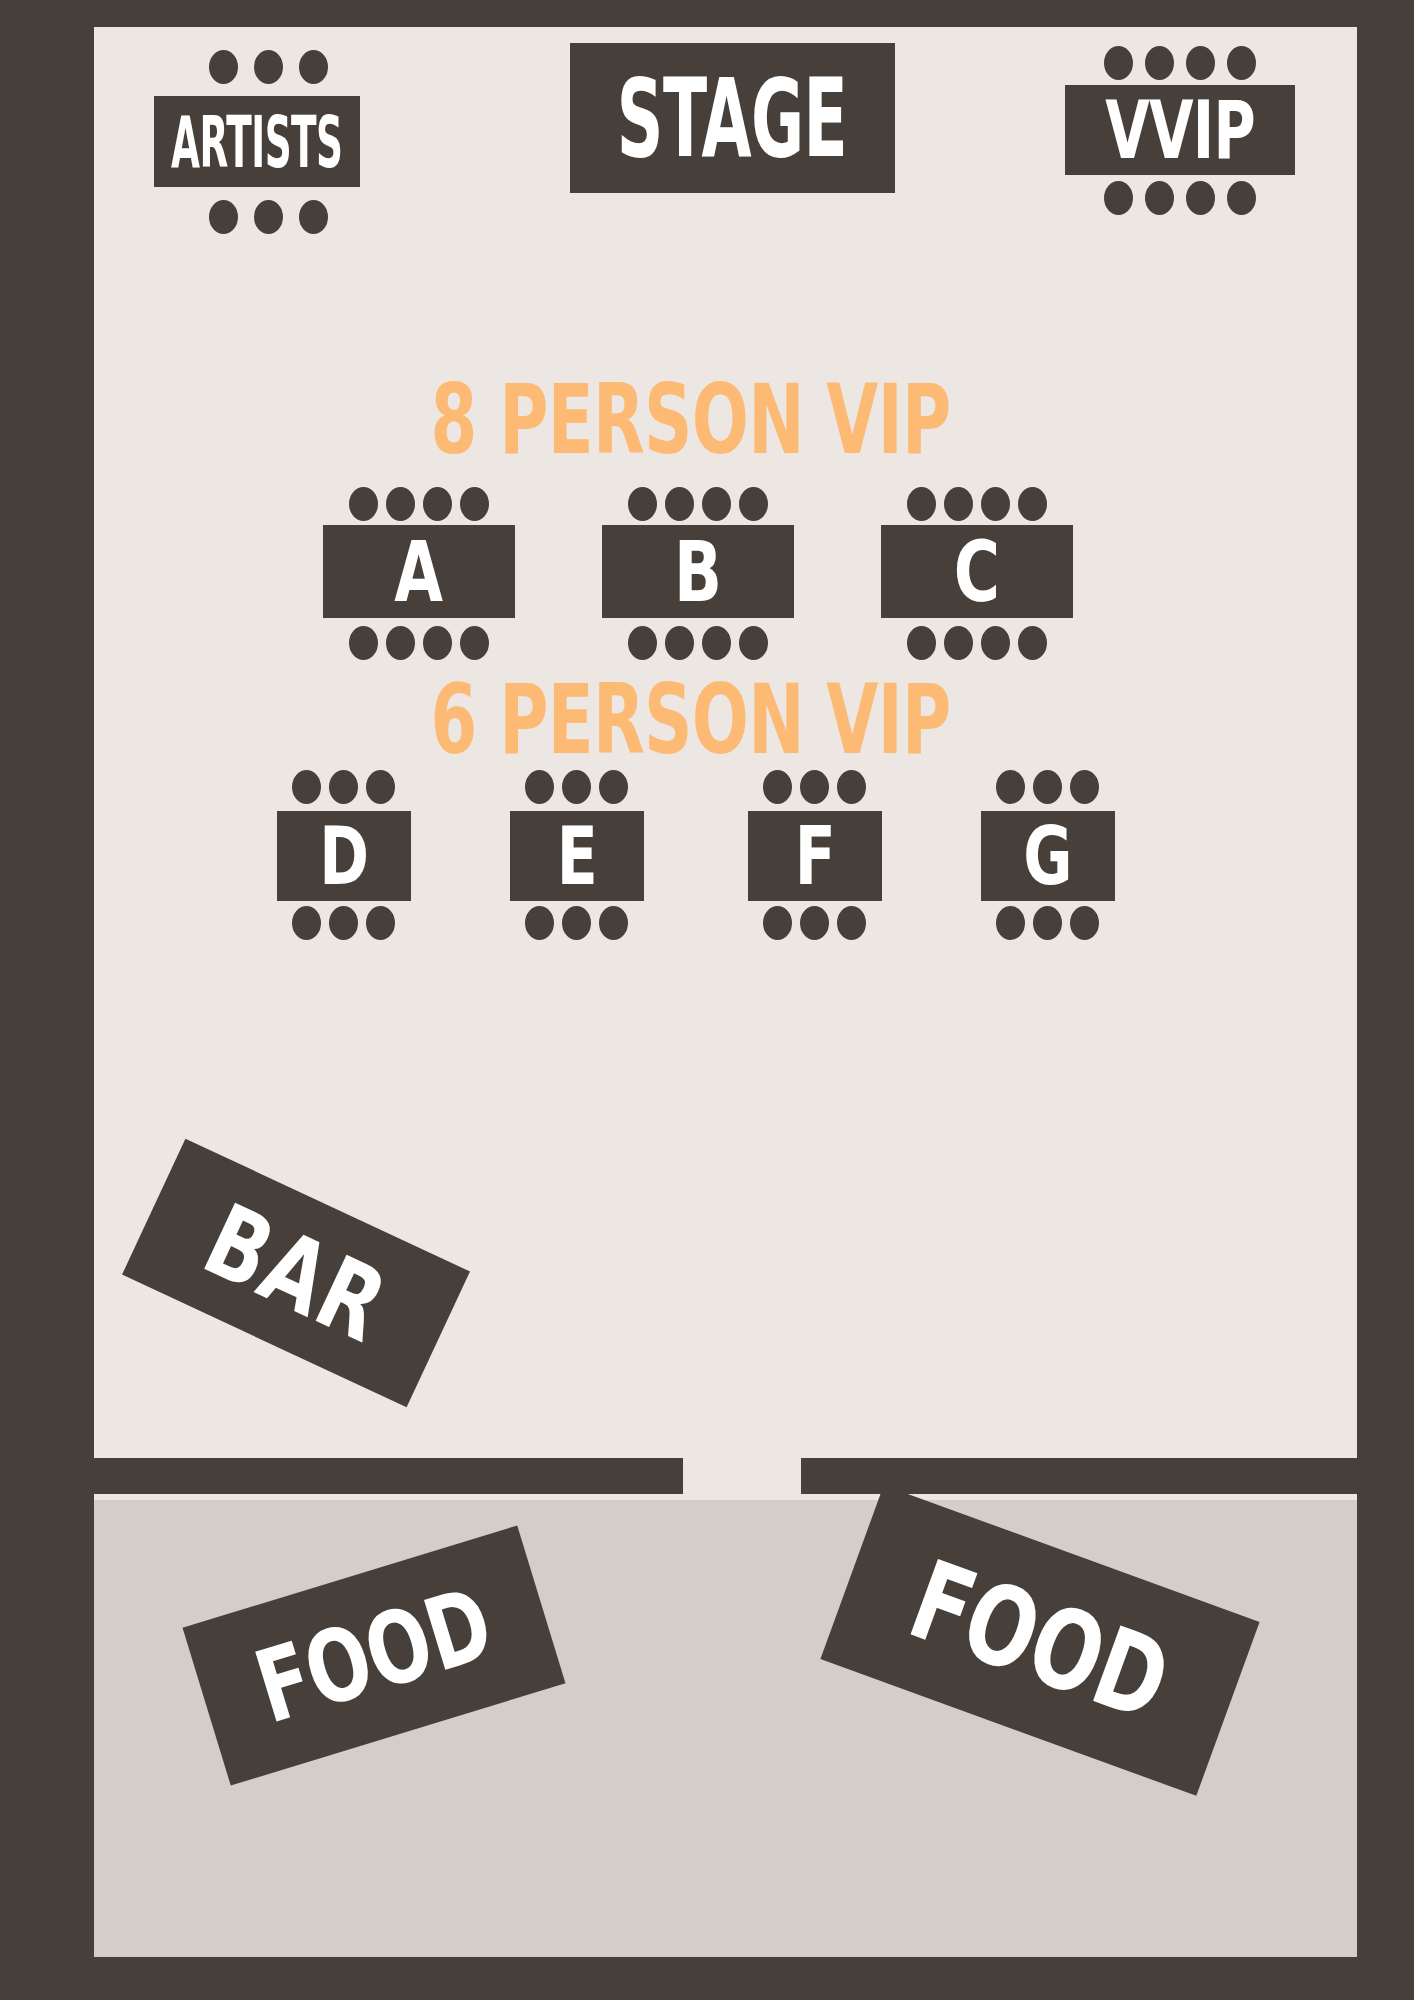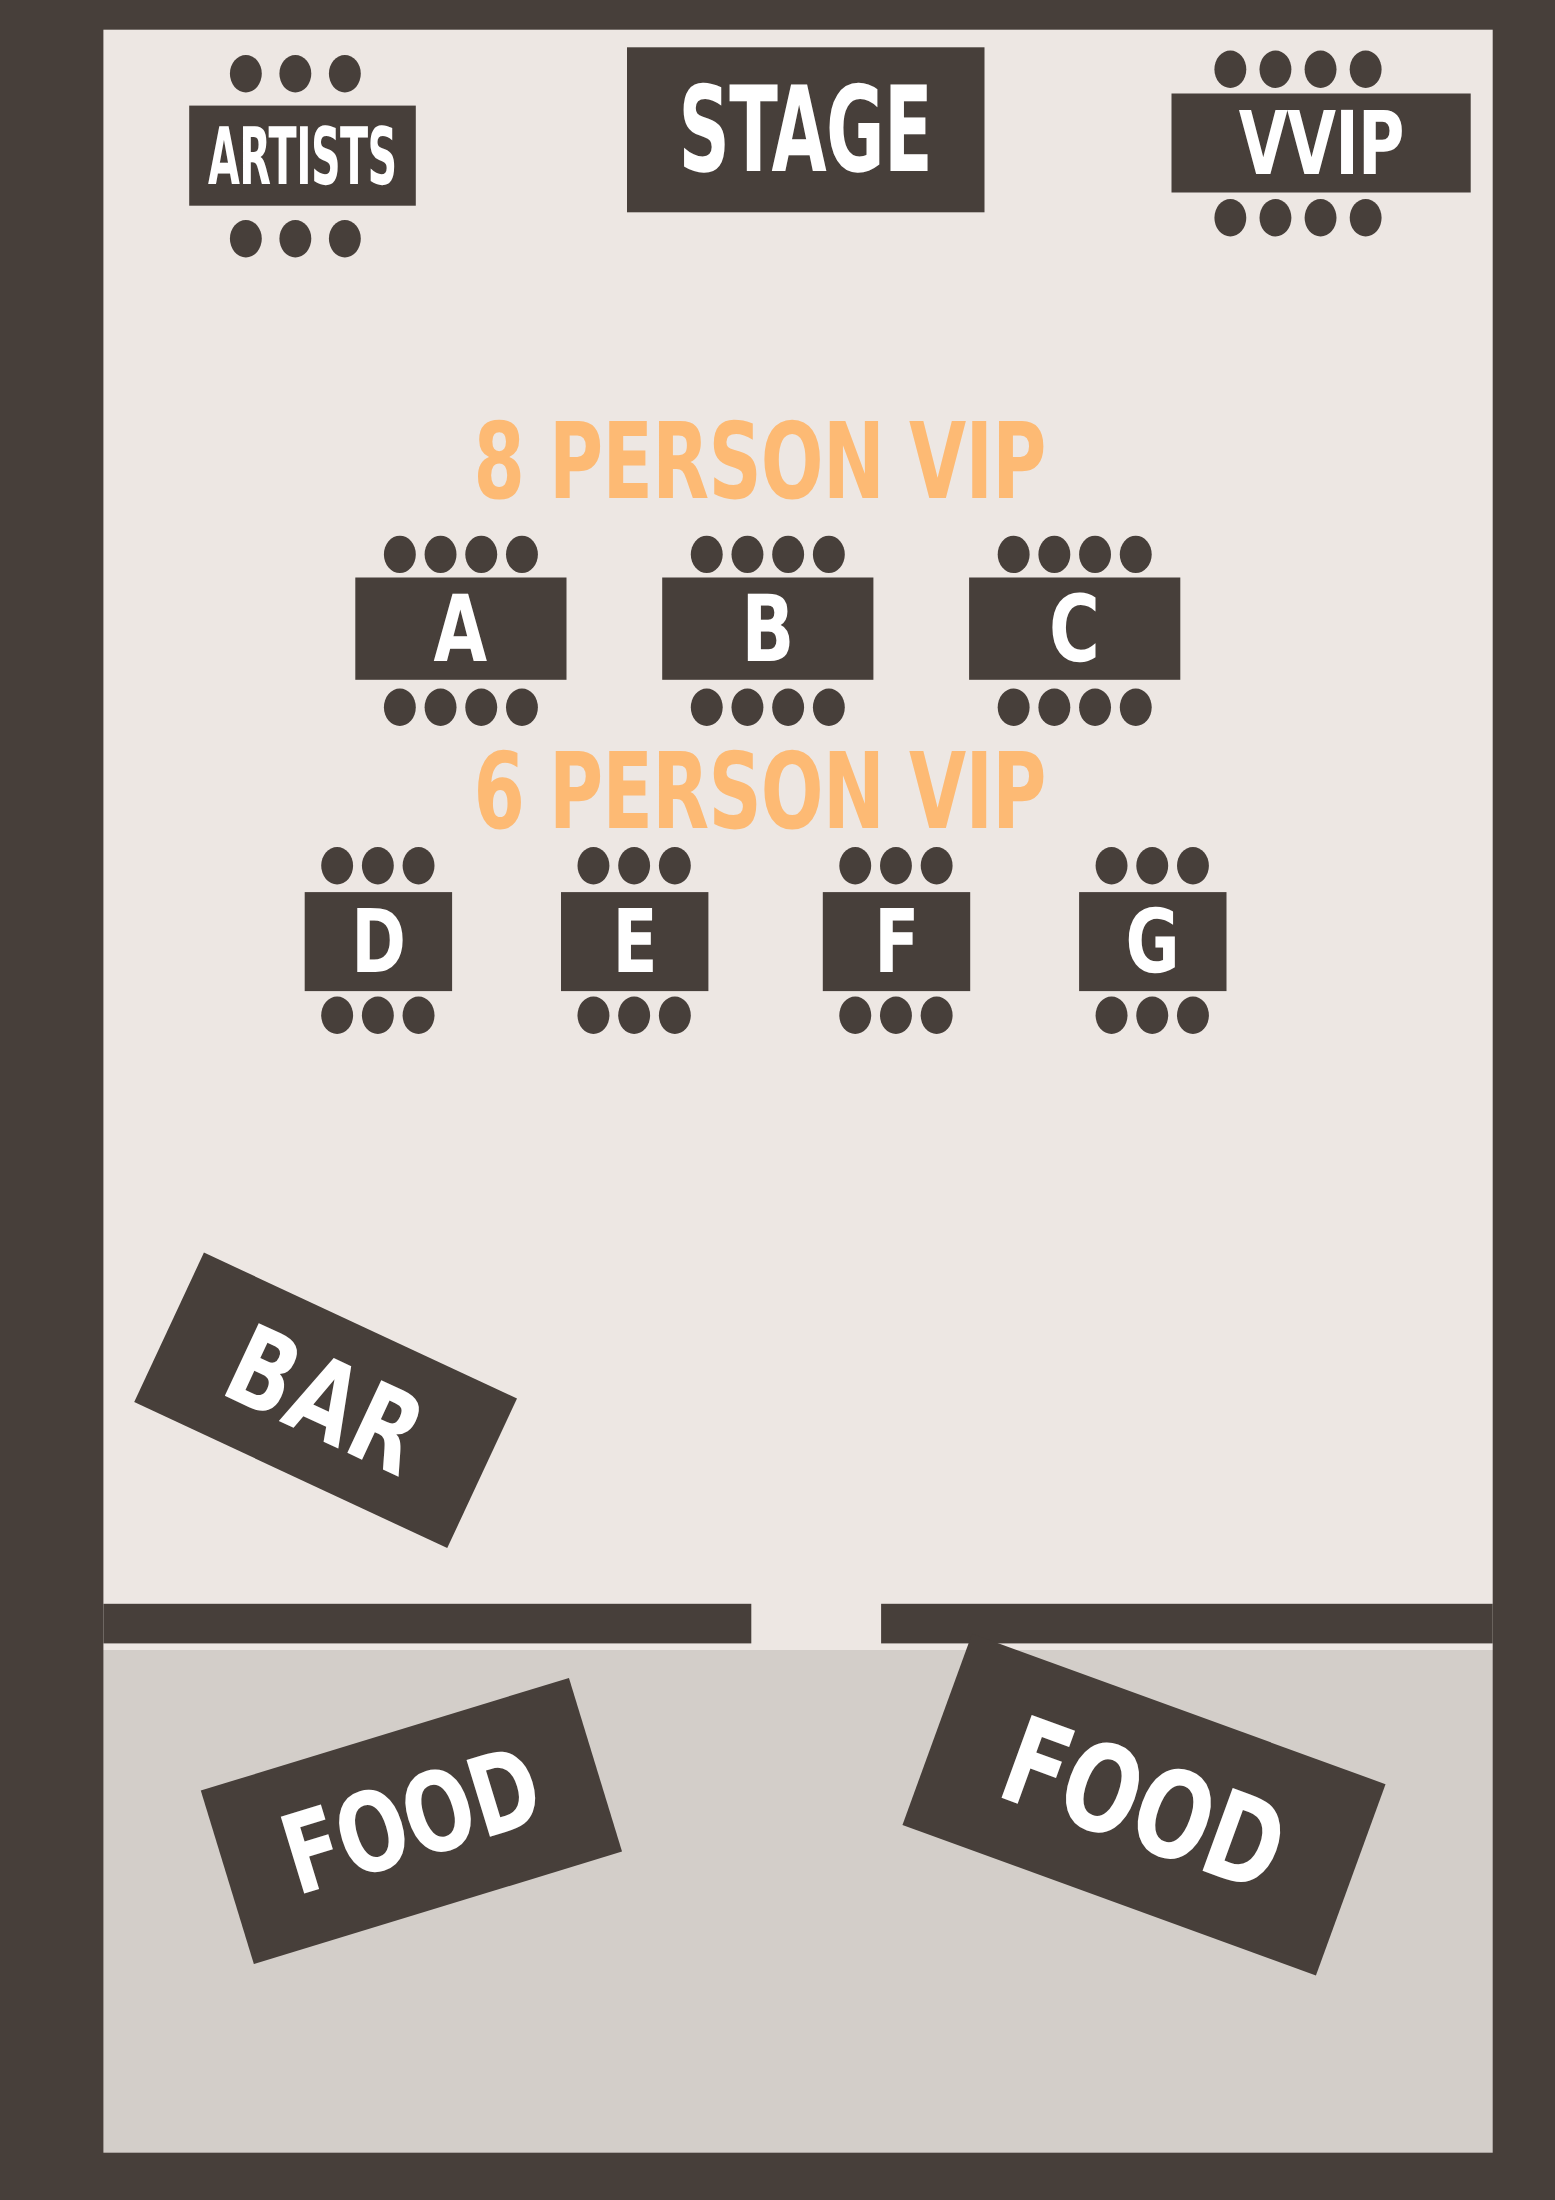--- a/index.html
+++ b/index.html
@@ -13,25 +13,25 @@
   .wall{position:absolute;top:1458px;height:36px;background:#473F3A;}
   .wall-left{left:94px;width:589px;}
   .wall-right{left:801px;width:556px;}
 
   .box{
     position:absolute;background:#473F3A;color:#FFFFFF;
     display:flex;align-items:center;justify-content:center;overflow:visible;
   }
   .box .txt{display:inline-block;white-space:nowrap;letter-spacing:-1px;}
 
-  .artists-box{left:172px;top:96px;width:206px;height:91px;font-size:72px;}
+  .artists-box{left:154px;top:96px;width:206px;height:91px;font-size:72px;}
   .artists-box .txt{transform:scaleX(0.52);}
   .stage-box{left:570px;top:43px;width:325px;height:150px;font-size:108px;}
   .stage-box .txt{transform:scaleX(0.60);}
-  .vvip-box{left:1065px;top:85px;width:272px;height:90px;font-size:80px;}
+  .vvip-box{left:1065px;top:85px;width:230px;height:90px;font-size:80px;}
   .vvip-box .txt{transform:scaleX(0.72);}
 
   .heading{
     position:absolute;color:#fdba74;text-align:center;white-space:nowrap;
   }
   .h8{left:240px;top:375px;width:900px;height:90px;line-height:90px;font-size:96px;}
   .h6{left:240px;top:675px;width:900px;height:90px;line-height:90px;font-size:96px;}
   .heading .txt{display:inline-block;transform:scaleX(0.70);letter-spacing:-1px;}
 
   .table{

